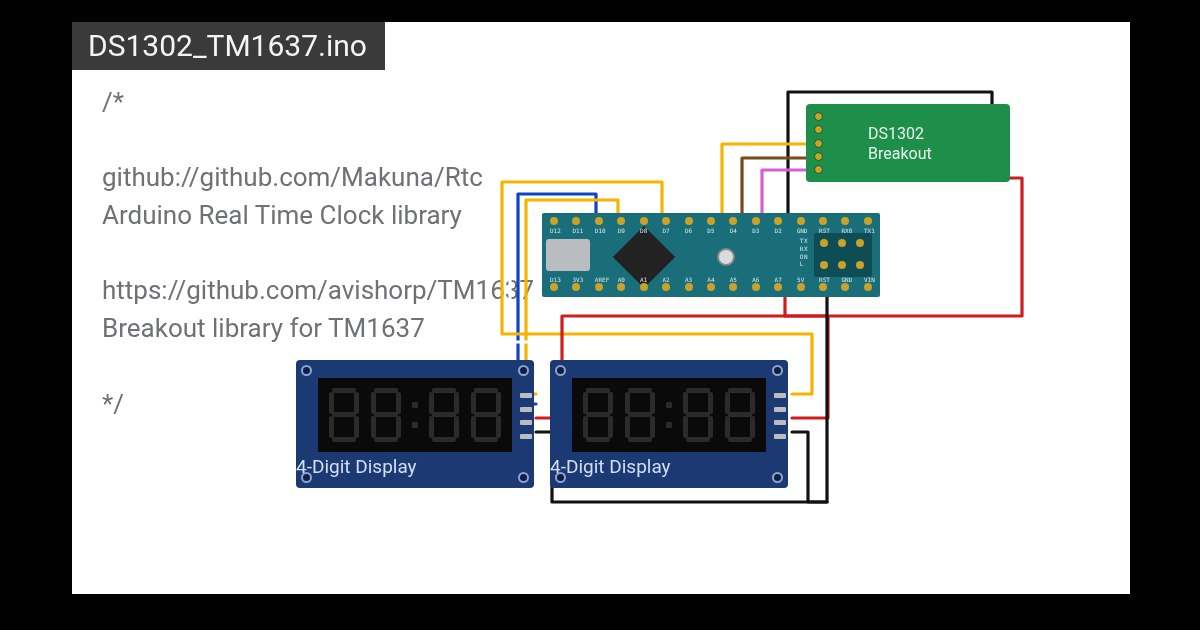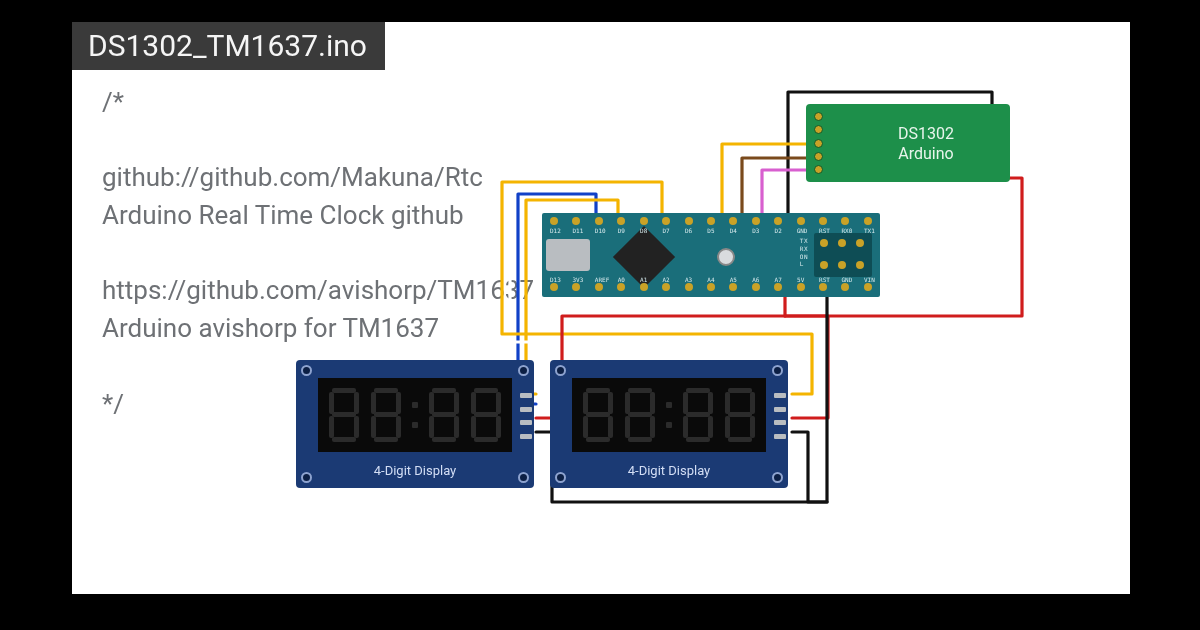--- a/index.html
+++ b/index.html
@@ -156,21 +156,20 @@
     left: 554px;
     top: 22px;
     width: 204px;
     height: 78px;
     background: #1d8f4a;
     border-radius: 4px;
   }
   .ds1302 .label {
     color: #e8f5ec;
     font-size: 16px;
-    text-align: center;
     line-height: 1.25;
     position: absolute;
     left: 62px;
     right: 26px;
     top: 20px;
   }
   .ds1302 .pins {
     position: absolute;
     left: 8px;
     top: 8px;
@@ -228,23 +227,22 @@
   .seg.d { bottom: 1px; }
   .seg.b { right: 2px; top: 5px; }
   .seg.c { right: 2px; bottom: 5px; }
   .seg.e { left: 2px; bottom: 5px; }
   .seg.f { left: 2px; top: 5px; }
   .colon { width: 6px; display: flex; flex-direction: column; gap: 14px; }
   .colon div { width: 6px; height: 6px; background: #2b2b2b; border-radius: 1px; }
   .tm1637 .caption {
     position: absolute;
     left: 0; right: 0; bottom: 10px;
-    text-align: center;
     color: #d3def5;
-    font-size: 13px;
+    font-size: 19px;
   }
   .tm1637 .pins4 {
     position: absolute;
     right: 2px;
     top: 33px;
     width: 12px;
     height: 46px;
     display: flex;
     flex-direction: column;
     justify-content: space-between;
@@ -271,24 +269,24 @@
 </head>
 <body>
 
 <div class="filename-tab">DS1302_TM1637.ino</div>
 
 <div class="card">
 
   <div class="code-area"><span>/*</span>
 
 <span>github://github.com/Makuna/Rtc</span>
-<span>Arduino Real Time Clock github</span>
+<span>Arduino Real Time Clock library</span>
 
 <span>https://github.com/avishorp/TM1637</span>
-<span>Arduino avishorp for TM1637</span>
+<span>Breakout library for TM1637</span>
 
 <span>*/</span></div>
 
   <div class="diagram">
 
     <svg class="wires">
 
       <path stroke="#111" d="M536 134 L536 10 L740 10 L740 34 L566 34"></path>
 
       <path stroke="#d01c1c" d="M533 214 L533 234 L770 234 L770 96 L566 96"></path>
@@ -319,21 +317,21 @@
     <div class="ds1302">
       <div class="pins">
         <div class="p"></div>
           <div class="p"></div>
           <div class="p"></div>
           <div class="p"></div>
           <div class="p"></div>
       </div>
       <div class="label">
         <span>DS1302</span><br>
-        <span>Arduino</span>
+        <span>Breakout</span>
       </div>
     </div>
 
     <div class="nano">
       <div class="usb"></div>
       <div class="chip"></div>
       <div class="btn"></div>
       <div class="isp">
         <div class="isp-dot" style="left:6px;top:6px"></div>
           <div class="isp-dot" style="left:24px;top:6px"></div>

